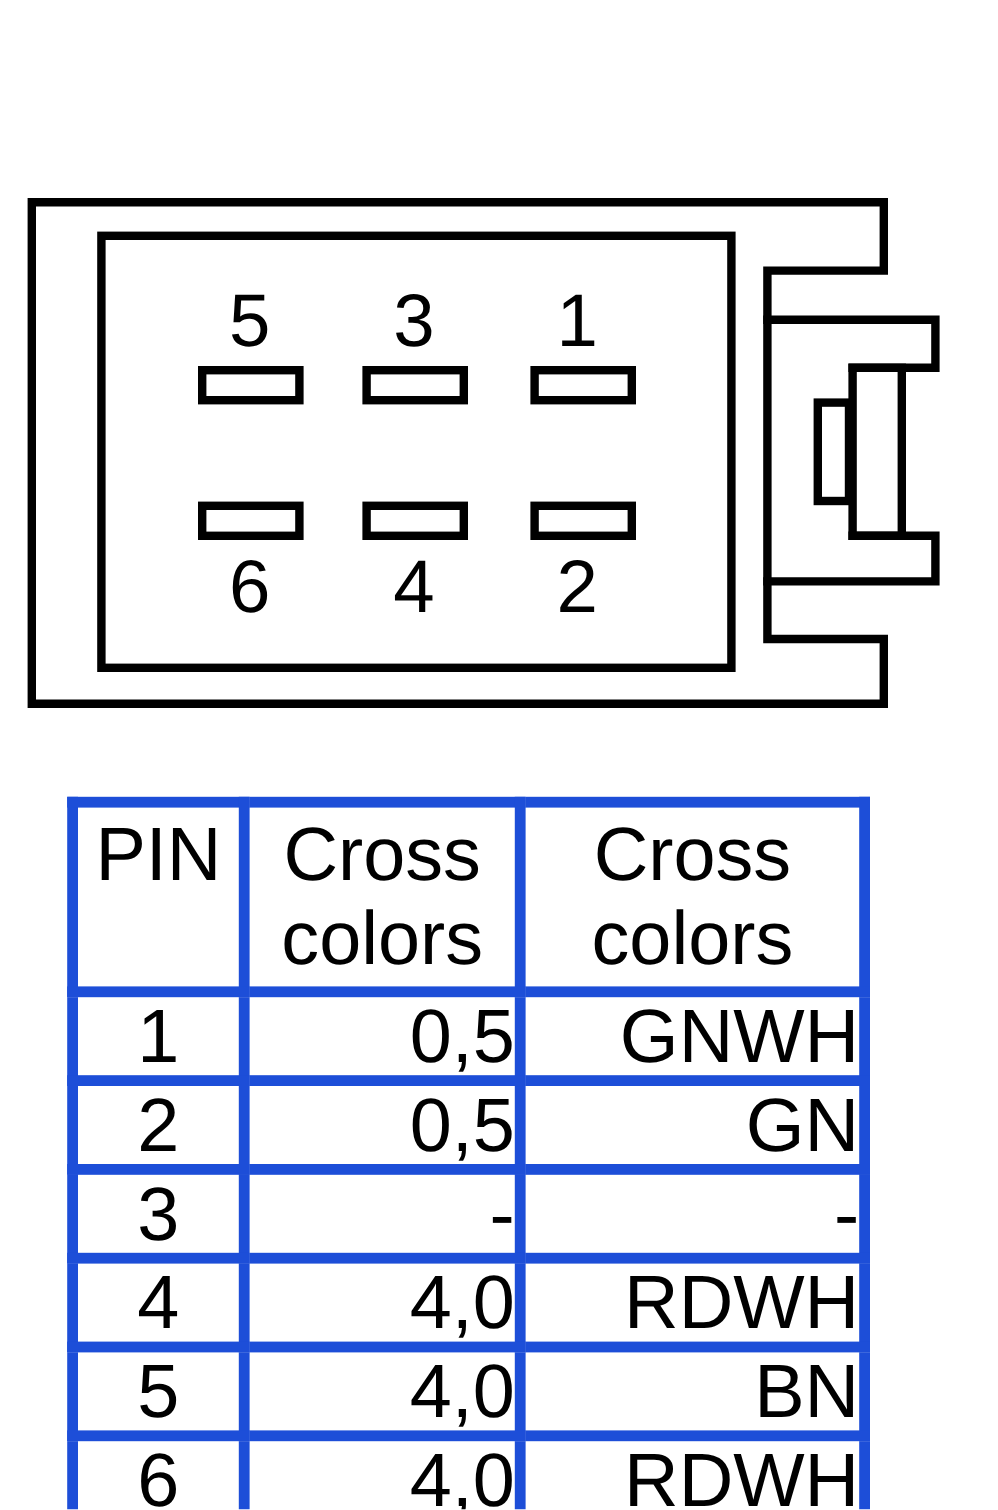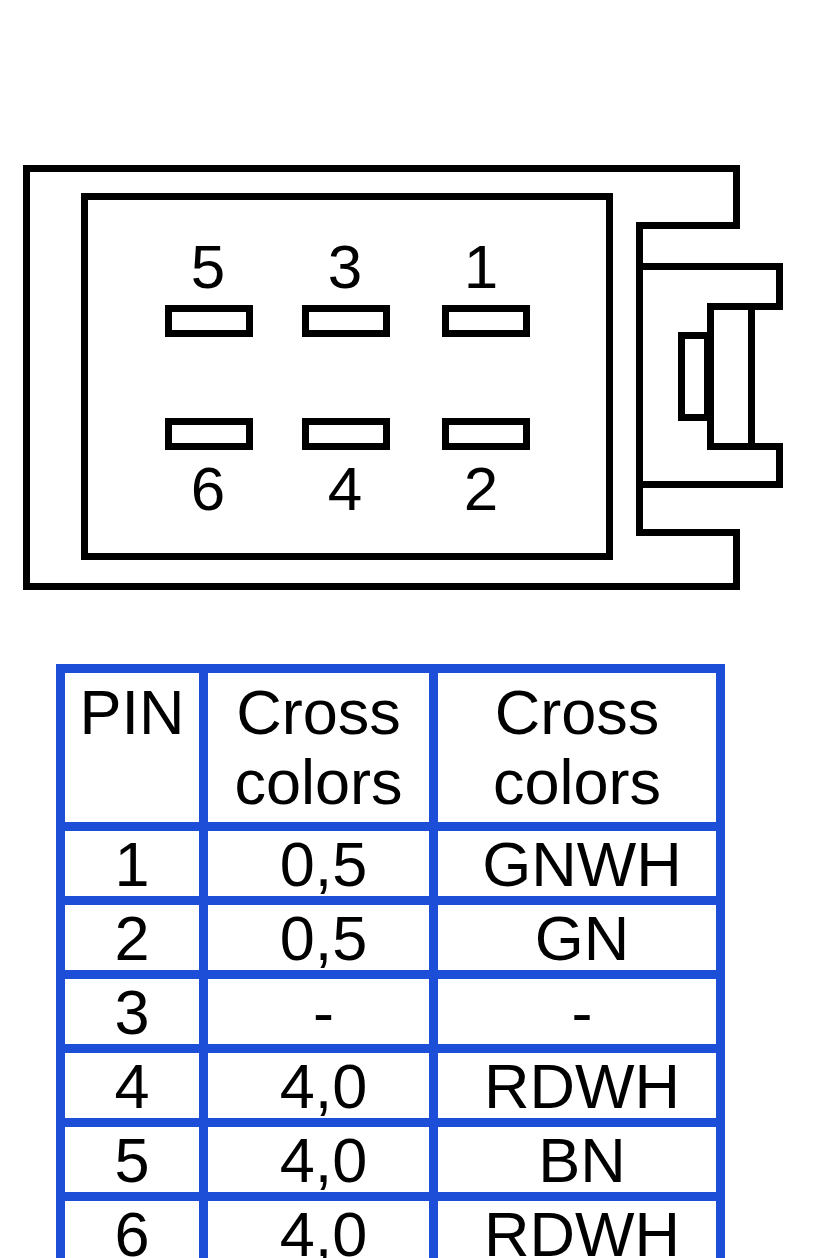--- a/index.html
+++ b/index.html
@@ -73,21 +73,21 @@
     line-height: 70px;
     padding-top: 4px;
   }
   #pin-table td {
     height: 65px;
     vertical-align: middle;
     line-height: 58px;
   }
   #pin-table td.pin-col   { text-align: center; }
   #pin-table td.cs-col,
-  #pin-table td.cc-col    { text-align: center; padding-left: 10px; }
+  #pin-table td.cc-col    { text-align: right; padding-left: 10px; }
 </style>
 </head>
 <body>
 
 <div id="page">
 
 
   <svg id="connector-svg" viewBox="0 0 832 650" xmlns="http://www.w3.org/2000/svg">
 
     <path d="M 26.5 168.5 H 736.5 V 225.5 H 639.5 V 532.5 H 736.5 V 586.5 H 26.5 Z" stroke-linejoin="miter"></path>

